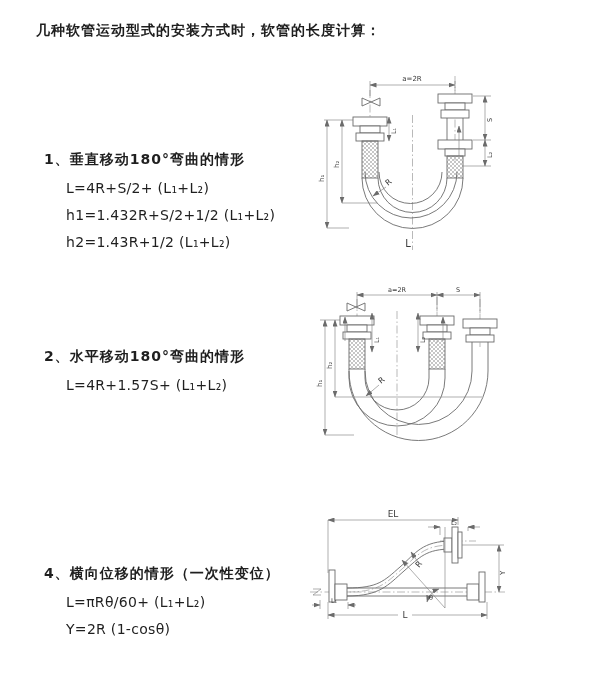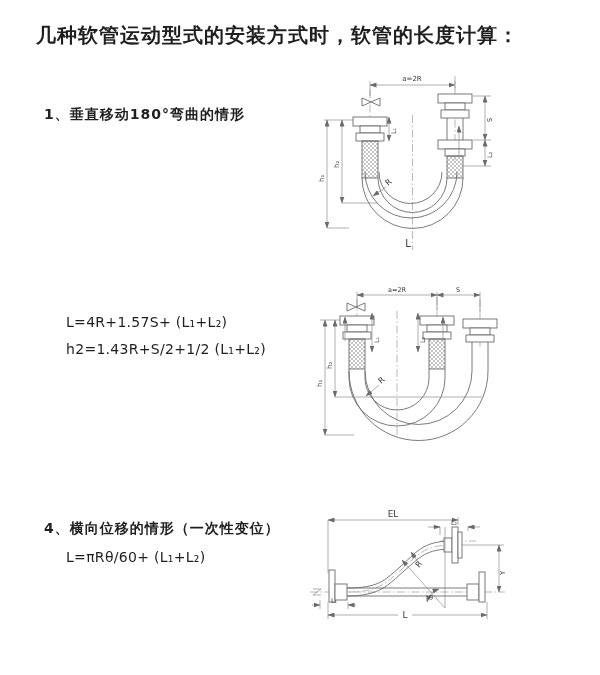--- a/index.html
+++ b/index.html
@@ -2,58 +2,64 @@
 <html><head>
 <meta charset="utf-8">
 <style>
   html,body{margin:0;padding:0;}
   body{
     width:600px;height:675px;position:relative;background:#fff;
     font-family:"DejaVu Sans","Liberation Sans",sans-serif;
     color:#1f1f1f;overflow:hidden;
   }
   .title{
-    position:absolute;left:36px;top:22px;font-size:20px;font-weight:700;
+    position:absolute;left:36px;top:22px;font-size:14px;font-weight:700;
     letter-spacing:1px;white-space:nowrap;
   }
   .section{position:absolute;left:44px;}
-  .sec-heading{font-size:14px;font-weight:600;letter-spacing:1px;white-space:nowrap;}
+  .sec-heading{font-size:14px;font-weight:600;letter-spacing:1px;white-space:nowrap;margin-top:45px;}
   .formulas{padding-left:22px;margin-top:11px;}
   .formula{font-size:14px;line-height:16px;margin-bottom:11px;white-space:nowrap;letter-spacing:.3px;}
   #sec1{top:106px;} #sec2{top:303px;} #sec3{top:520px;}
   .dwg{position:absolute;}
   #dwg1{left:315px;top:70px;} #dwg2{left:312px;top:283px;} #dwg3{left:300px;top:505px;}
   svg{display:block;}
   svg text{font-family:"DejaVu Sans",sans-serif;fill:#3a3a3a;}
   .ln{stroke:#6b6b6b;stroke-width:.9;fill:none;}
   .thin{stroke:#787878;stroke-width:.6;fill:none;}
   .cl{stroke:#8a8a8a;stroke-width:.6;fill:none;stroke-dasharray:8 2.5 1.5 2.5;}
   .fit{stroke:#6b6b6b;stroke-width:.9;fill:#fff;}
   .hx{stroke:#6b6b6b;stroke-width:.9;fill:url(#hx);}
 </style>
 </head>
 <body>
 
 <div class="title">几种软管运动型式的安装方式时，软管的长度计算：</div>
 
 <div class="section" id="sec1">
   <div class="sec-heading">1、垂直移动180°弯曲的情形</div>
+  <div class="formulas">
+    <div class="formula">L=4R+S/2+ (L₁+L₂)</div>
+    <div class="formula">h1=1.432R+S/2+1/2 (L₁+L₂)</div>
+    <div class="formula">h2=1.43R+1/2 (L₁+L₂)</div>
+  </div>
 </div>
 
 <div class="section" id="sec2">
+  <div class="sec-heading">2、水平移动180°弯曲的情形</div>
   <div class="formulas">
     <div class="formula">L=4R+1.57S+ (L₁+L₂)</div>
-    <div class="formula">h2=1.43R+S/2+1/2 (L₁+L₂)</div>
   </div>
 </div>
 
 <div class="section" id="sec3">
   <div class="sec-heading">4、横向位移的情形（一次性变位）</div>
   <div class="formulas">
     <div class="formula">L=πRθ/60+ (L₁+L₂)</div>
+    <div class="formula">Y=2R (1-cosθ)</div>
   </div>
 </div>
 
 <div class="dwg" id="dwg1">
 <svg width="270" height="195" viewBox="0 0 270 195">
   <defs>
     <pattern id="hx" width="4" height="4" patternUnits="userSpaceOnUse">
       <path d="M0,0 L4,4 M4,0 L0,4" stroke="#8d8d8d" stroke-width="0.5"></path>
     </pattern>
     <marker id="ar" markerUnits="userSpaceOnUse" markerWidth="7" markerHeight="5" refX="6.5" refY="2.5" orient="auto-start-reverse">

